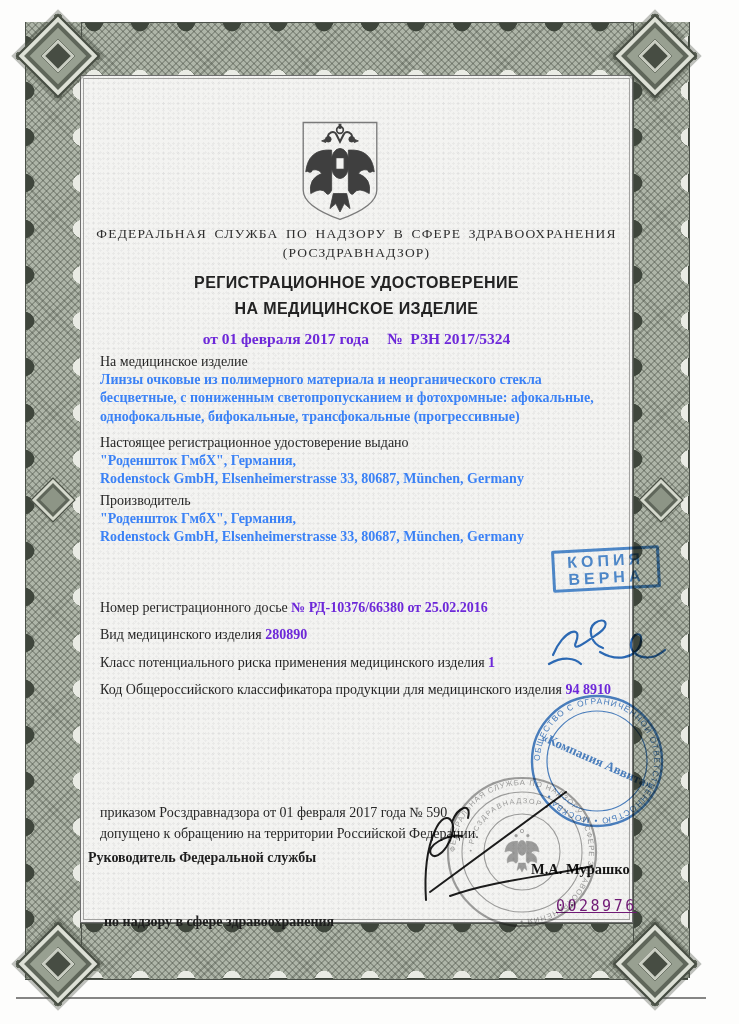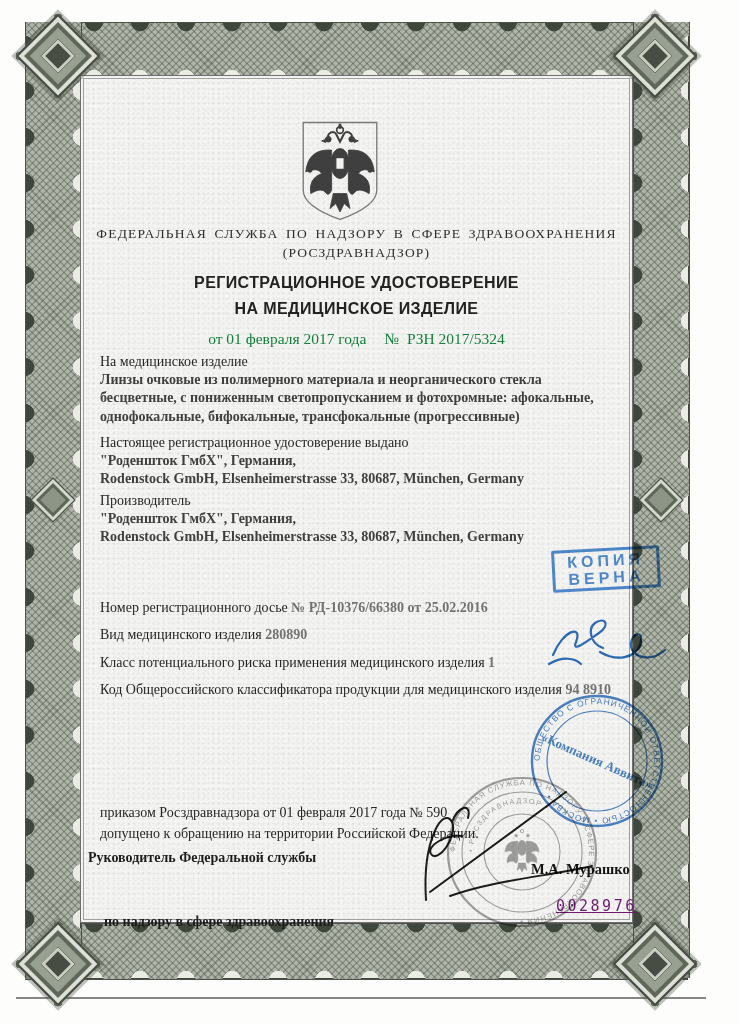--- a/index.html
+++ b/index.html
@@ -43,26 +43,26 @@
                        radial-gradient(rgba(40,40,40,.04) 1px, rgba(0,0,0,0) 1.3px);
       background-size:5px 5px,7px 7px;background-position:0 0,2px 3px;}
   .inner:before{content:"";position:absolute;inset:2px;border:1px solid #a2a2a0;pointer-events:none;}
   .page-edge-line{position:absolute;left:16px;top:997px;width:690px;height:2px;background:#5c5c5c;opacity:.75;}
   
   .abs{position:absolute;}
   .center{left:80px;width:553px;text-align:center;}
   .org{font-size:13.5px;letter-spacing:1.2px;word-spacing:3px;color:#2e2e2e;}
   .title{font-family:"Liberation Sans",sans-serif;font-weight:bold;font-size:16px;
          letter-spacing:.4px;color:#232323;}
-  .dateline{font-size:15.5px;font-weight:normal;color:#15803d;}
+  .dateline{font-size:15.5px;font-weight:bold;color:#6d28d9;}
   .dateline .gap{display:inline-block;width:18px;}
   .para{left:100px;width:532px;font-size:14px;line-height:18.2px;}
   .para .lbl{font-weight:normal;}
-  .para .val{font-weight:bold;color:#404040;}
-  .inline-val{font-weight:bold;color:#737373;}
+  .para .val{font-weight:bold;color:#3b82f6;}
+  .inline-val{font-weight:bold;color:#6d28d9;}
   .signer{font-weight:bold;color:#1d1d1d;}
   .name{font-weight:bold;font-size:14.5px;color:#141414;}
   .serial{font-family:"DejaVu Sans Mono",monospace;font-size:15px;letter-spacing:2.5px;color:#701a75;text-decoration:underline;}
   
   .stamp-copy{position:absolute;left:552px;top:548px;width:102px;height:36px;z-index:9;
       transform:rotate(-3deg);border:3px solid #3a7fd0;border-radius:2px;
       display:flex;flex-direction:column;align-items:center;justify-content:center;
       color:#3a7fd0;font-family:"Liberation Sans",sans-serif;font-weight:bold;
       font-size:16px;line-height:17px;letter-spacing:4px;opacity:.88;mix-blend-mode:multiply;}
   .sig-blue{position:absolute;left:545px;top:600px;z-index:9;mix-blend-mode:multiply;}

